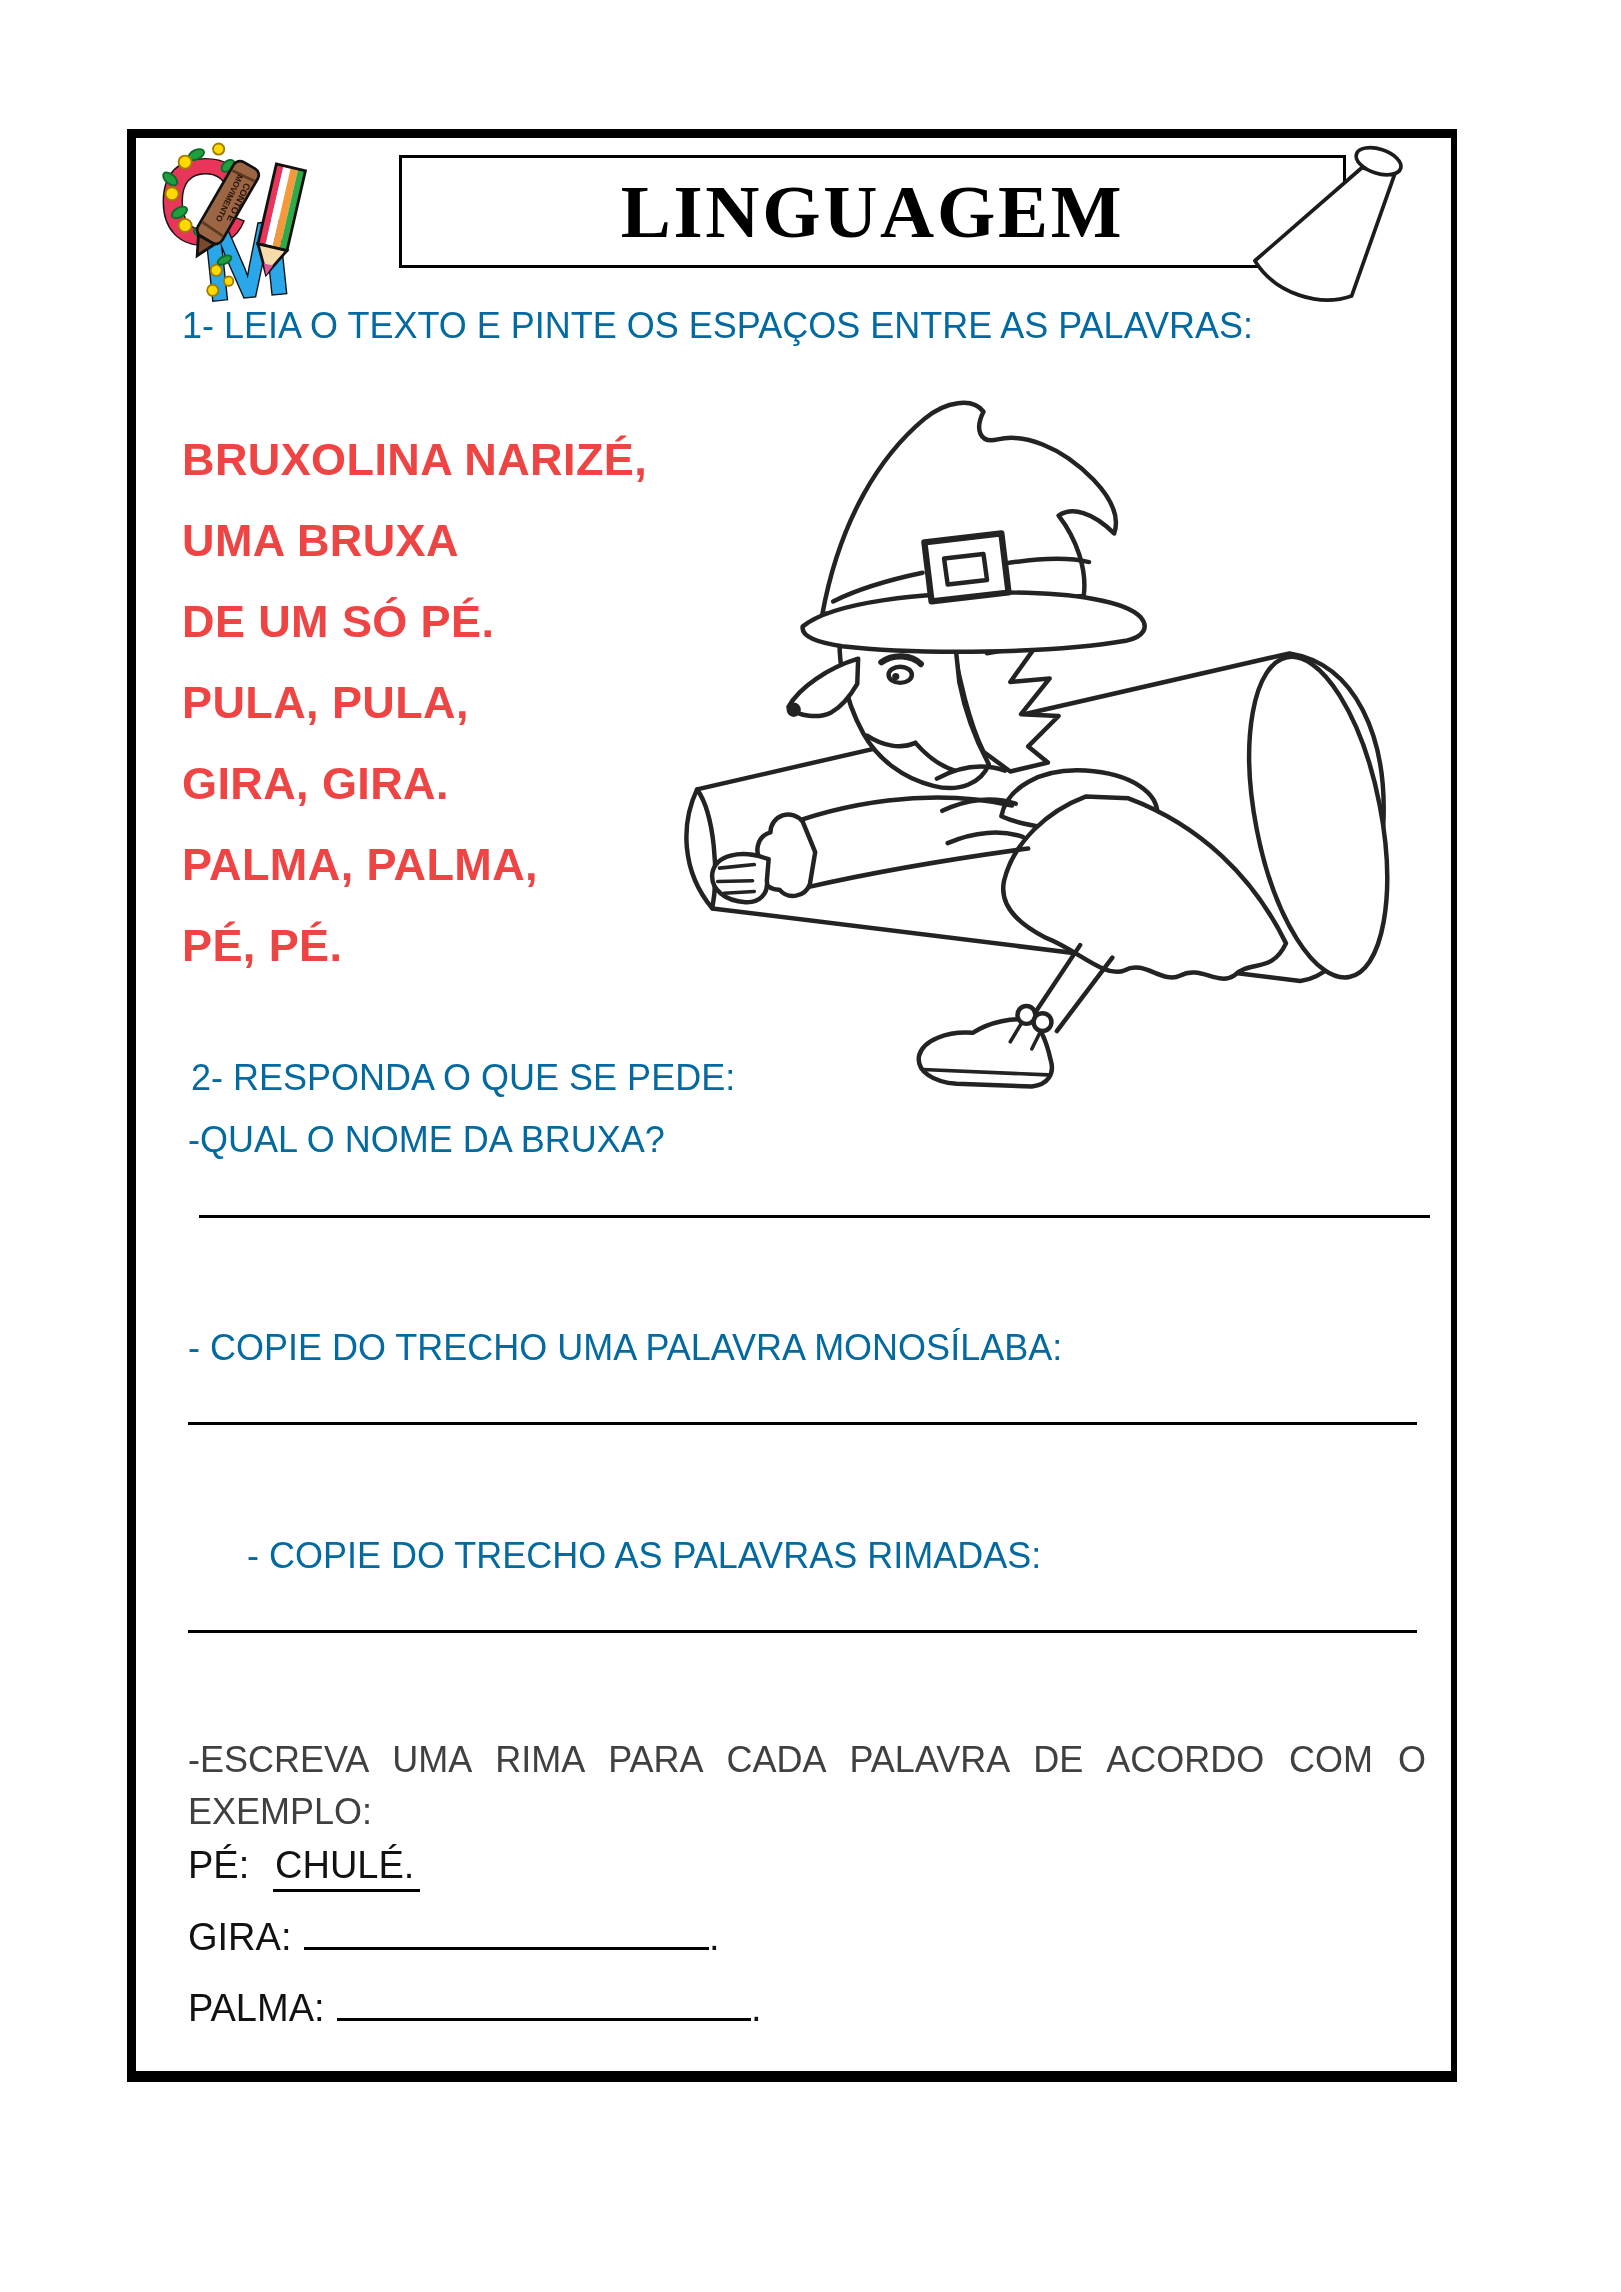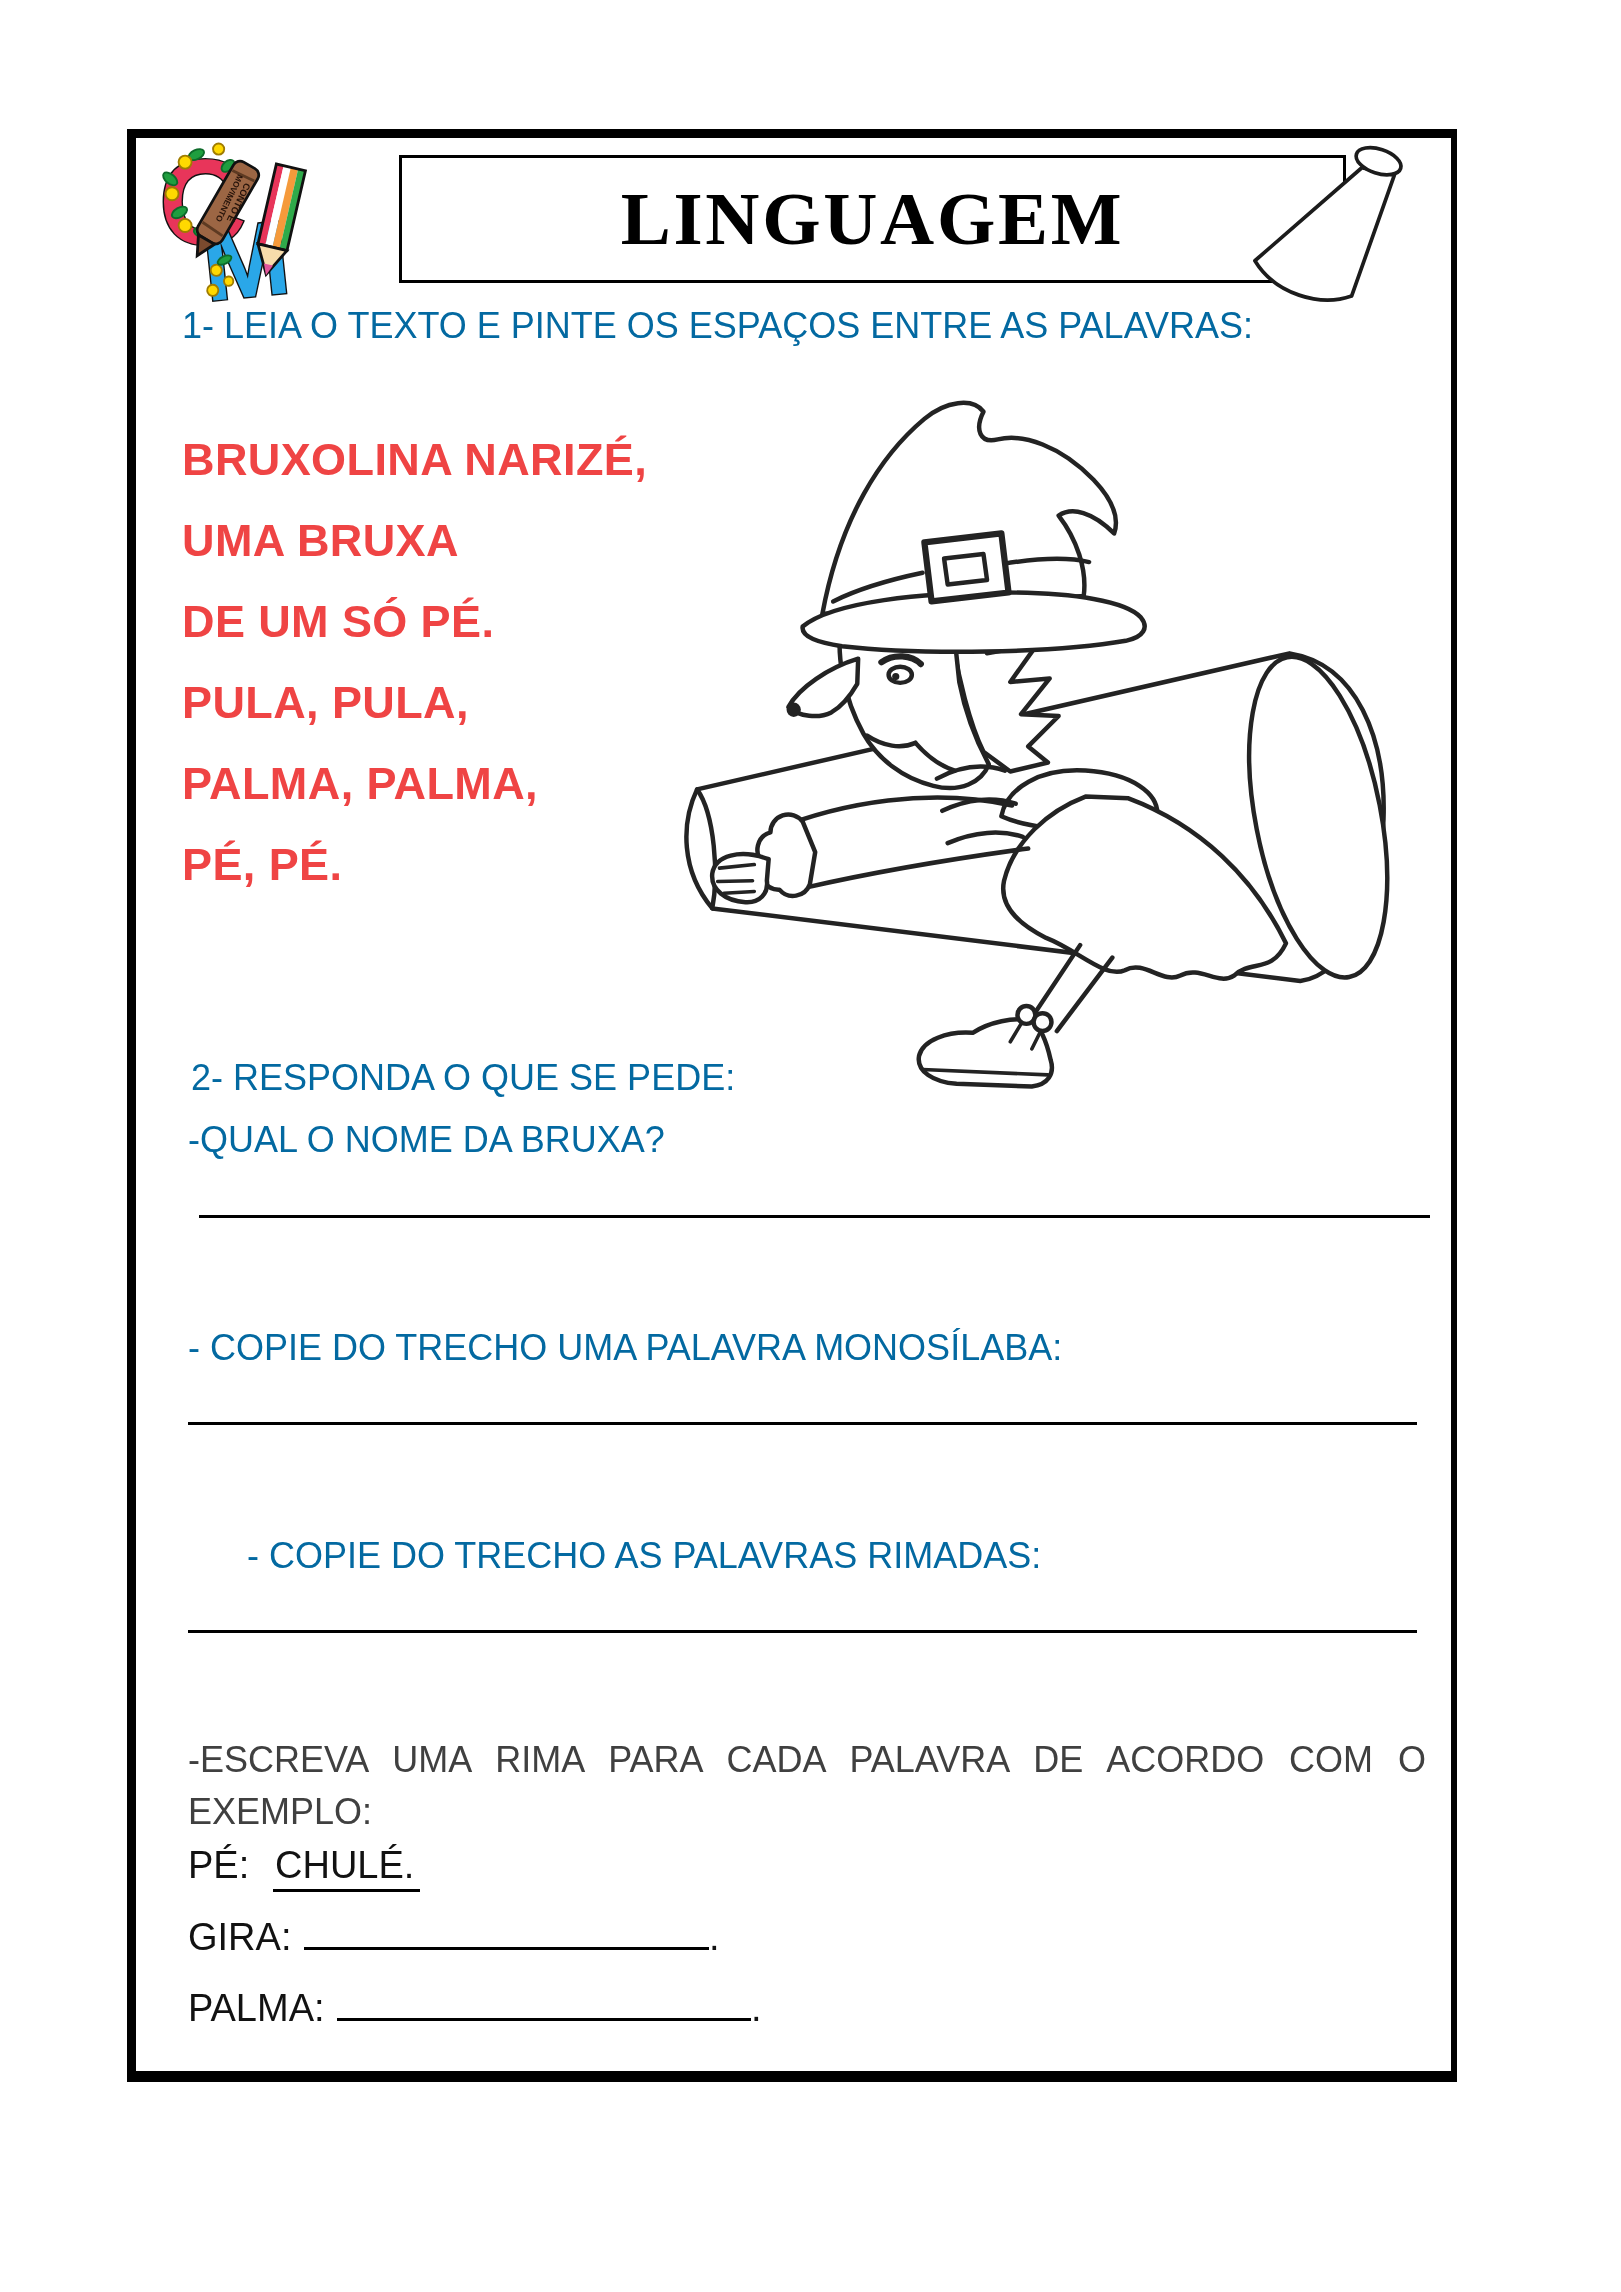--- a/index.html
+++ b/index.html
@@ -14,21 +14,21 @@
   .abs{position:absolute;}
   .page-border{
     left:127px;top:129px;width:1330px;height:1953px;
     border:9px solid #000;
     border-right-width:6.3px;
     border-bottom-width:11.6px;
     box-sizing:border-box;
     background:transparent;
   }
   .title-box{
-    left:399px;top:155px;width:947px;height:128px;
+    left:399px;top:155px;width:947px;height:113px;
     border:3.6px solid #000;
     box-sizing:border-box;
     display:flex;align-items:center;justify-content:center;
     background:#fff;
     z-index:1;
   }
   .title-text{
     font-family:"Liberation Serif", serif;
     font-weight:bold;
     font-size:75px;
@@ -142,20 +142,21 @@
     </g>
   </svg>
 
   <div class="abs instr ex1">1- LEIA O TEXTO E PINTE OS ESPAÇOS ENTRE AS PALAVRAS:</div>
 
   <div class="abs poem">
     <div>BRUXOLINA NARIZÉ,</div>
     <div>UMA BRUXA</div>
     <div>DE UM SÓ PÉ.</div>
     <div>PULA, PULA,</div>
+    <div>GIRA, GIRA.</div>
     <div>PALMA, PALMA,</div>
     <div>PÉ, PÉ.</div>
   </div>
 
   <svg class="abs witch-svg" viewBox="0 0 900 800">
     <g stroke="#232323" stroke-width="5" fill="none" stroke-linecap="round" stroke-linejoin="round">
 
       <path d="M78,482 L740,330 C815,342 848,425 845,515 C842,612 802,690 752,696 L95,615 C60,573 60,520 78,482 Z" fill="#ffffff"></path>
       <ellipse cx="772" cy="513" rx="70" ry="182" transform="rotate(-11 772 513)" fill="#ffffff"></ellipse>
       <path d="M78,482 C98,510 102,578 95,615"></path>

